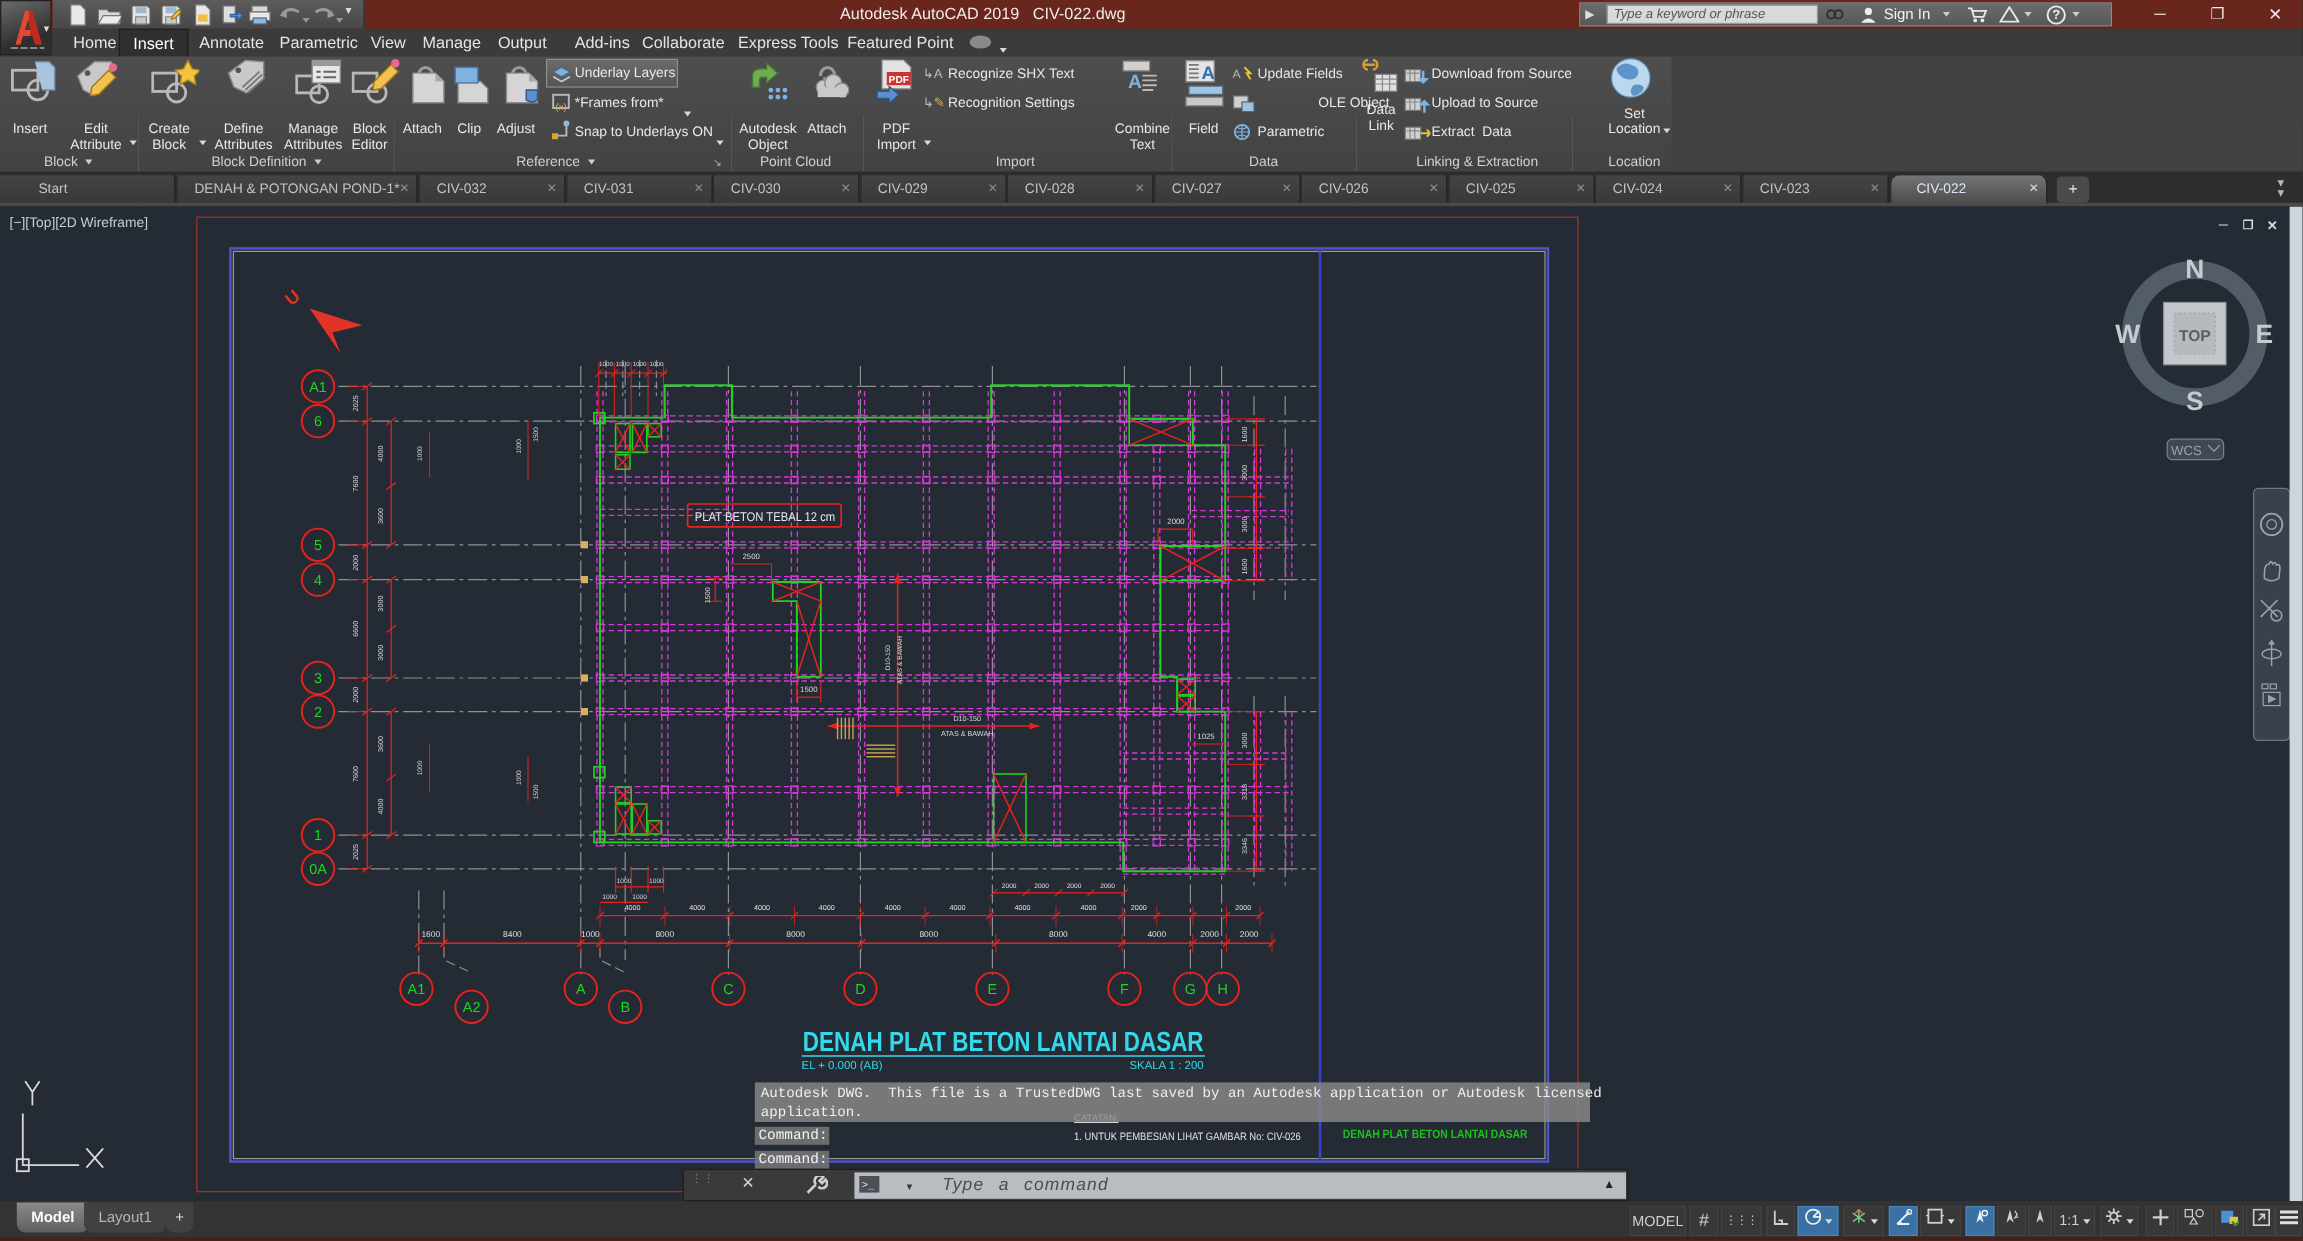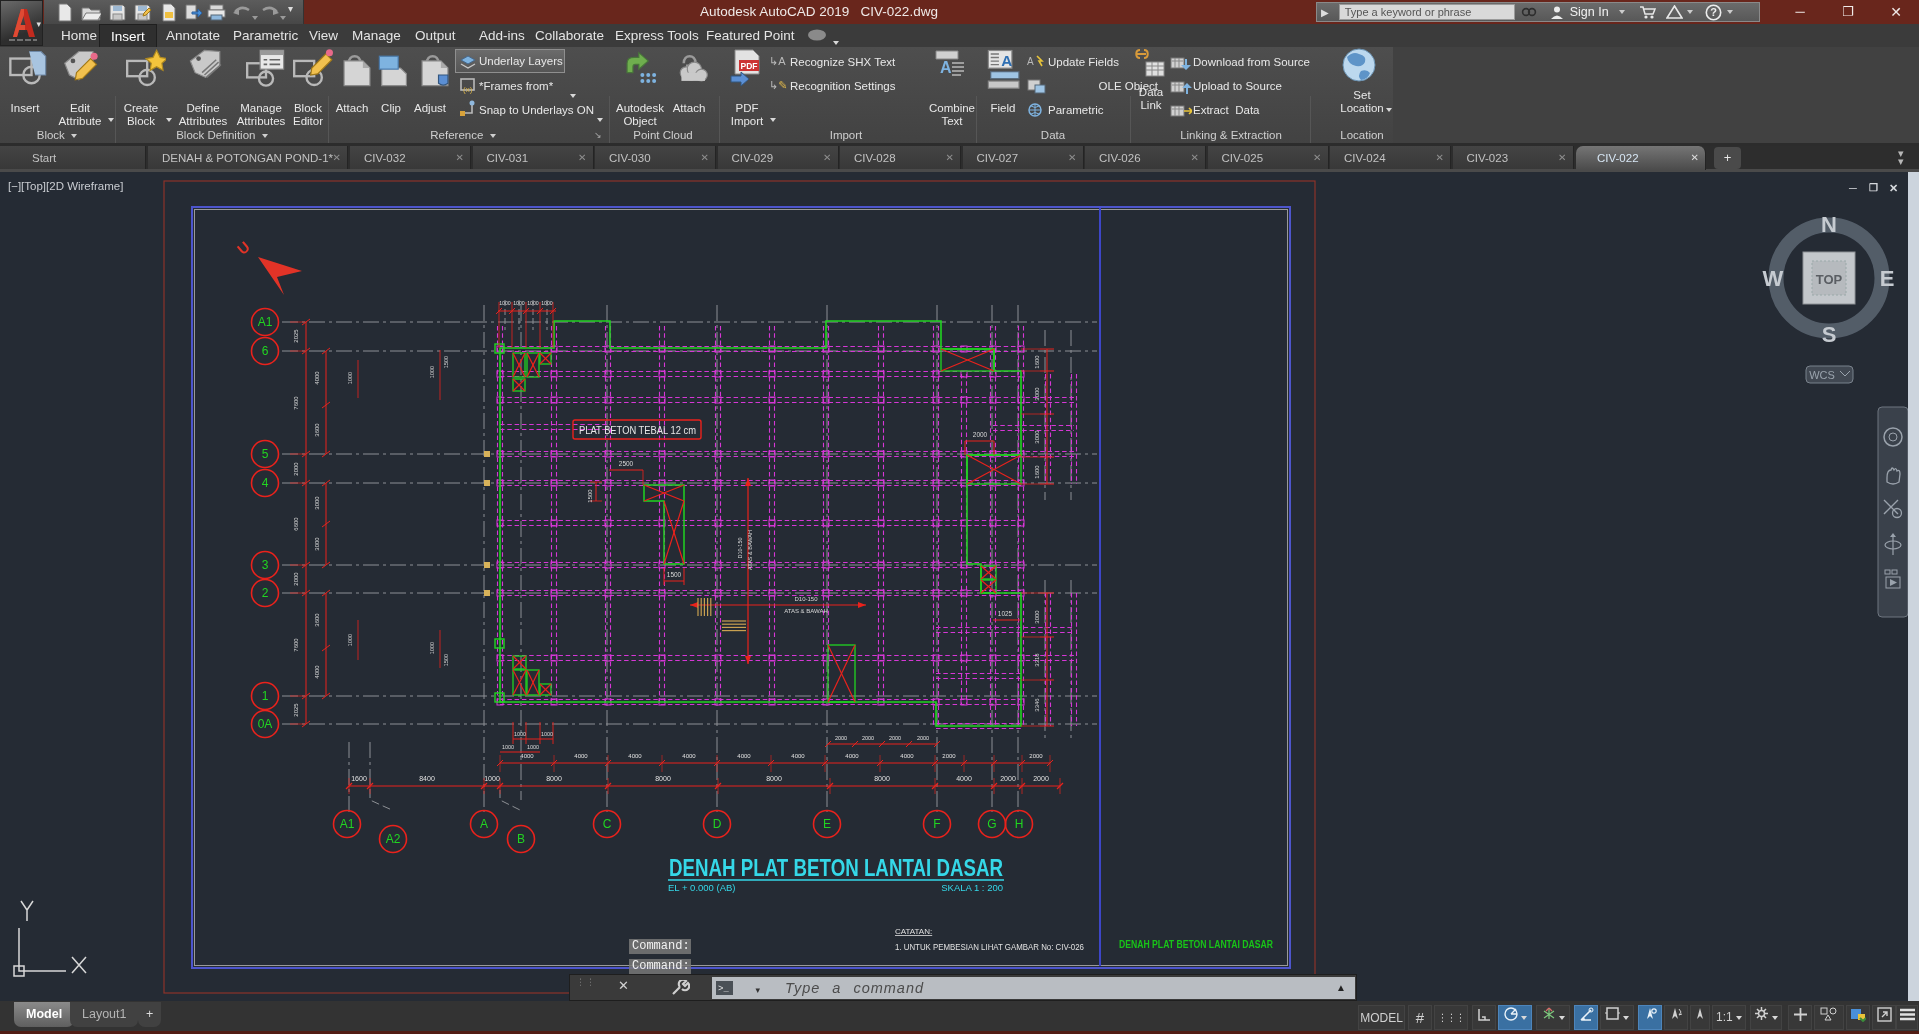--- a/index.html
+++ b/index.html
@@ -4,21 +4,21 @@
 html,body{width:1919px;height:1034px;overflow:hidden;background:#2b2b2b;
 font-family:"Liberation Sans",sans-serif;-webkit-font-smoothing:antialiased}
 .abs{position:absolute}
 #app{position:relative;width:1919px;height:1034px}
 
 #titlebar{position:absolute;left:0;top:0;width:1919px;height:24px;background:#69261c}
 #qat{position:absolute;left:44px;top:0;width:260px;height:24px;background:linear-gradient(#5c5c5c,#474747);border-right:1px solid #333}
 #logo{position:absolute;left:0;top:0;width:43px;height:46px;background:linear-gradient(160deg,#6a6a6a 0%,#2e2e2e 70%);border:1px solid #222;z-index:5}
 #wintitle{position:absolute;top:4px;left:700px;width:450px;color:#efe9e7;font-size:13.5px;text-align:left}
 #srch{position:absolute;left:1316px;top:2px;width:444px;height:20px;background:linear-gradient(#6b6b6b,#585858);border:1px solid #8a8a8a;display:flex;align-items:center}
-#srchfield{margin-left:10px;width:176px;height:16px;background:#d9d9d9;border:1px solid #9a9a9a;color:#555;font-size:11px;padding-left:5px;line-height:15px}
+#srchfield{margin-left:10px;width:176px;height:16px;background:#d9d9d9;border:1px solid #9a9a9a;color:#555;font-style:italic;font-size:11px;padding-left:5px;line-height:15px}
 .winbtn{position:absolute;top:0;color:#f0eae8;font-size:13px;width:40px;text-align:center;line-height:24px}
 
 #ribtabs{position:absolute;left:0;top:24px;width:1919px;height:23px;background:#3b3b3b}
 .rtab{position:absolute;top:24px;height:23px;line-height:23px;color:#e4e4e4;font-size:13.5px;padding:0 11px}
 .rtab.active{background:#2f2f2f;color:#fff;border:1px solid #1f1f1f;border-bottom:none}
 
 #ribbon{position:absolute;left:0;top:47px;width:1919px;height:99px;background:linear-gradient(#4e4e4e,#424242)}
 .lbl{position:absolute;z-index:3;color:#e8e8e8;font-size:11.5px;text-align:center;white-space:nowrap}
 .foot{position:absolute;z-index:3;top:129px;color:#cfcfcf;font-size:11.5px;text-align:center;white-space:nowrap}
 .rsep{position:absolute;top:49px;width:1px;height:140px;background:#373737;border-right:1px solid #565656}
@@ -934,20 +934,21 @@
       <circle cx="1897" cy="513" r="4.5" fill="none" stroke="#9aa2ac" stroke-width="1.3"></circle>
       <ellipse cx="1893" cy="545" rx="8" ry="4" fill="none" stroke="#9aa2ac" stroke-width="1.2"></ellipse>
       <path d="M1893 535 v20" stroke="#9aa2ac" stroke-width="1.2"></path>
       <path d="M1893 533 l-3 4 h6 z" fill="#9aa2ac"></path>
       <rect x="1885" y="570" width="5" height="4" fill="none" stroke="#9aa2ac"></rect>
       <rect x="1892" y="570" width="5" height="4" fill="none" stroke="#9aa2ac"></rect>
       <rect x="1886" y="577" width="14" height="11" fill="none" stroke="#9aa2ac"></rect>
       <path d="M1890 579 l7 3.5 -7 3.5 z" fill="#9aa2ac"></path>
       <rect x="1908" y="172" width="11" height="829" fill="#ccd4dd"></rect>
     </svg>
+    <div id="trusted">Autodesk DWG.&nbsp; This file is a TrustedDWG last saved by an Autodesk application or Autodesk licensed<br>application.</div>
     <div class="cmdrow" style="top:939px">Command:</div>
     <div class="cmdrow" style="top:959px">Command:</div>
     <div id="cmdbar">
 <span class="abs" style="left:6px;top:5px;color:#808080;font-size:9px;letter-spacing:1px;line-height:5px">⋮⋮</span>
 <span class="abs" style="left:48px;top:3px;color:#d2d2d2;font-size:13px">✕</span>
 <svg class="abs" style="left:100px;top:5px" width="20" height="17">
         <path d="M3 14 L10 7 M10 7 a4.2 4.2 0 1 1 6 -6 l-3 3 2 2 3 -3 a4.2 4.2 0 0 1 -6 6" stroke="#cfcfcf" fill="none" stroke-width="2.2"></path>
       </svg>
 <div id="cmdfield"><svg width="17" height="14" style="vertical-align:-2px;margin-left:4px">
           <rect x="0" y="0" width="17" height="14" fill="#4a5056"></rect>

